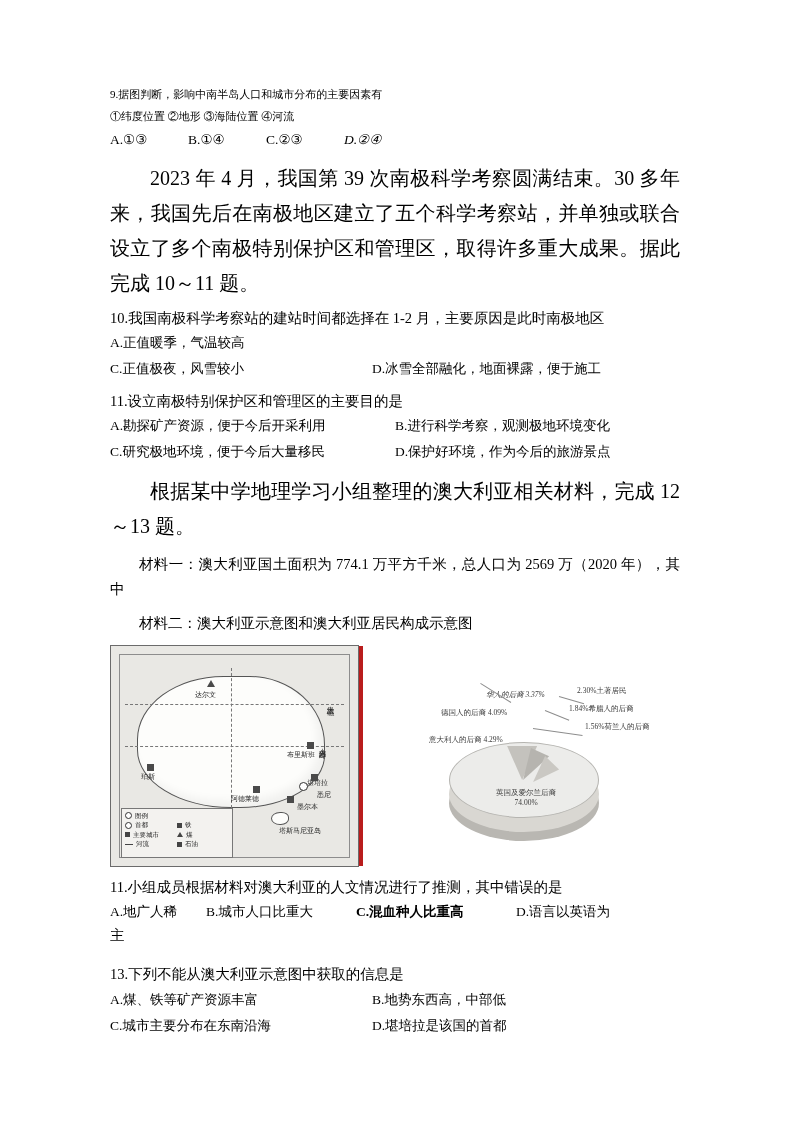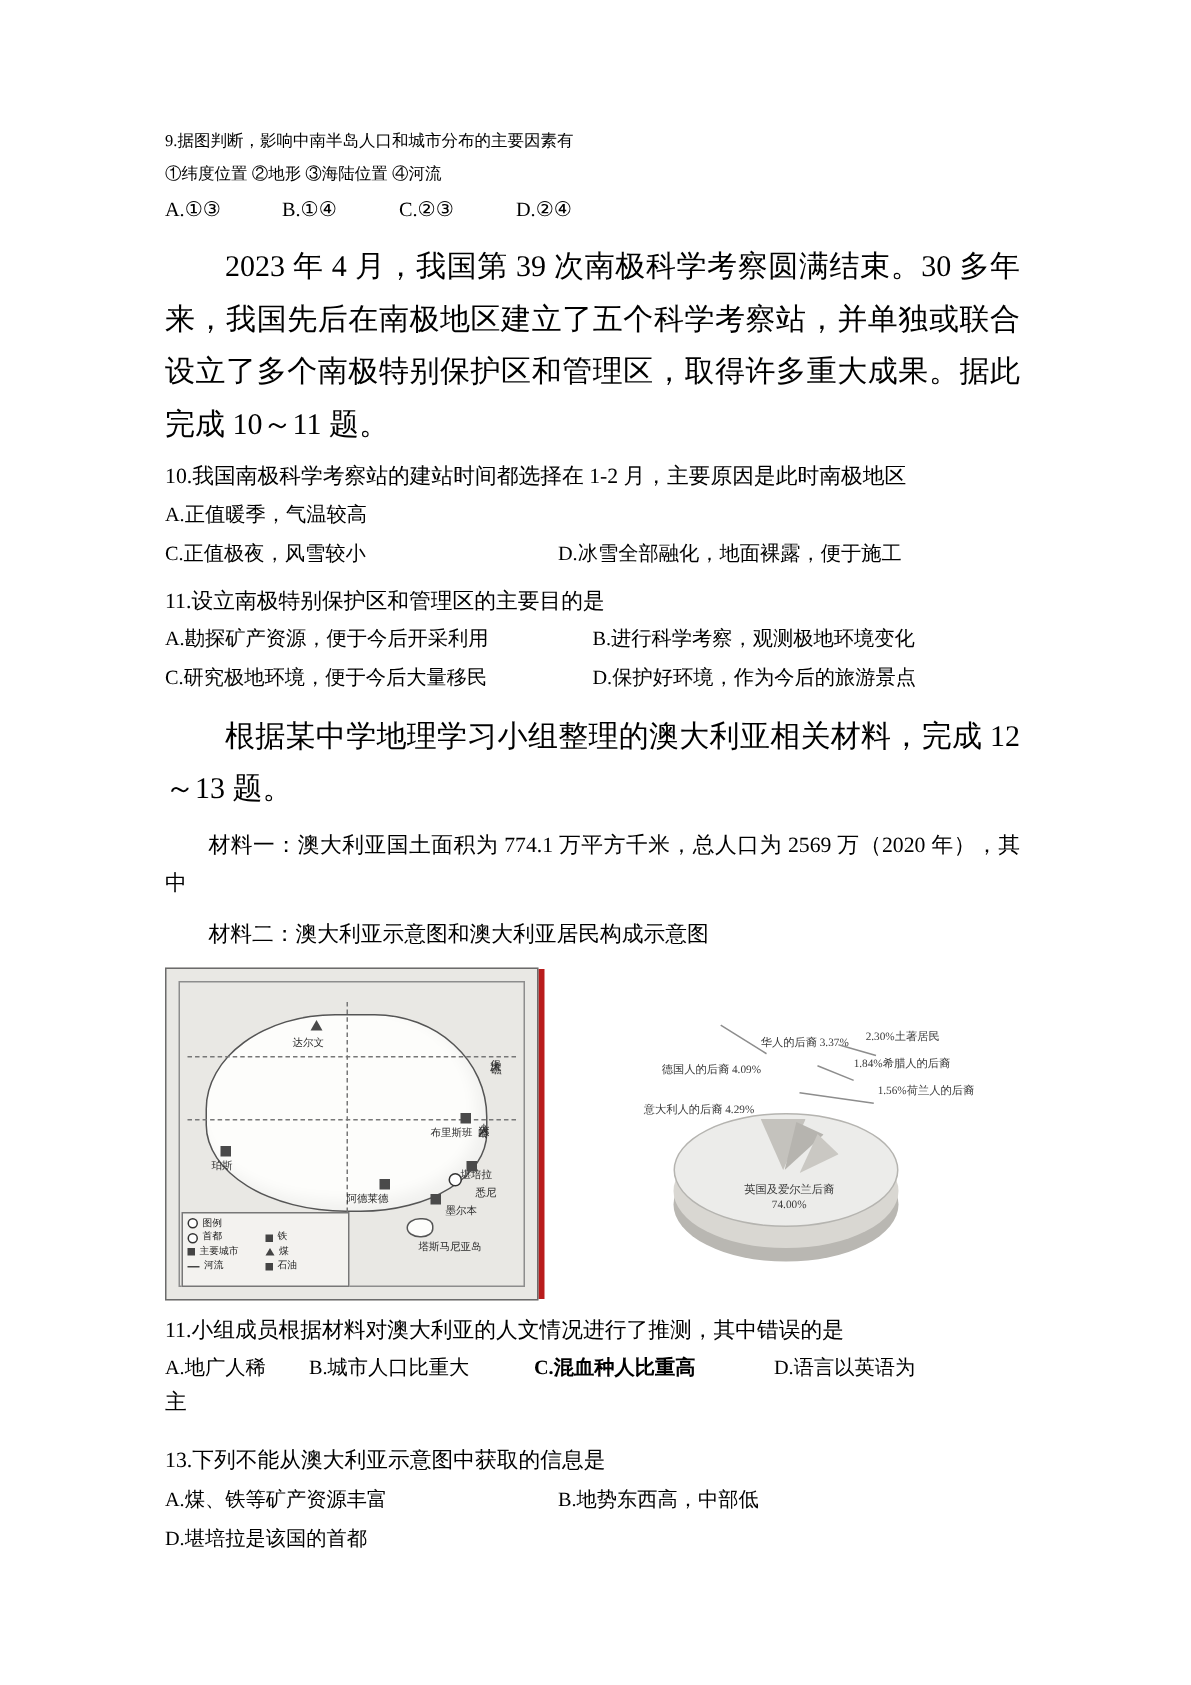--- a/index.html
+++ b/index.html
@@ -38,21 +38,21 @@
     line-height: 1.6;
     margin: 0 0 8px 0;
     display: flex;
   }
   .opts .o {
     white-space: pre;
   }
   .opt-a { width: 78px; }
   .opt-b { width: 78px; }
   .opt-c { width: 78px; }
-  .opt-d { width: 78px; }
+  .opt-d { width: 78px; font-style: italic; }
 
   .opts2 {
     font-size: 13.5px;
     line-height: 1.7;
     margin: 0 0 3px 0;
     display: flex;
   }
   .opts2 .half { width: 262px; }
 
   .opts-wide {
@@ -386,21 +386,21 @@
             <span class="lcell"><span class="lg-tri"></span>煤</span>
           </div>
           <div class="lrow">
             <span class="lcell"><span class="lg-line"></span>河流</span>
             <span class="lcell"><span class="lg-sq"></span>石油</span>
           </div>
         </div>
       </div>
 
       <div class="pie-box">
-        <div class="pie-ann" style="left:144px; top:44px;">华人的后裔 3.37%</div>
+        <div class="pie-ann" style="left:123px; top:44px;font-style:italic;">华人的后裔 3.37%</div>
         <div class="pie-ann" style="left:214px; top:40px;">2.30%土著居民</div>
         <div class="pie-ann" style="left:78px; top:62px;">德国人的后裔 4.09%</div>
         <div class="pie-ann" style="left:206px; top:58px;">1.84%希腊人的后裔</div>
         <div class="pie-ann" style="left:66px; top:89px;">意大利人的后裔 4.29%</div>
         <div class="pie-ann" style="left:222px; top:76px;">1.56%荷兰人的后裔</div>
 
         <div class="leader" style="left:196px; top:50px; width:26px; transform:rotate(16deg);"></div>
         <div class="leader" style="left:182px; top:64px; width:26px; transform:rotate(22deg);"></div>
         <div class="leader" style="left:170px; top:82px; width:50px; transform:rotate(8deg);"></div>
         <div class="leader" style="left:148px; top:56px; width:36px; transform:rotate(-148deg);"></div>
@@ -431,17 +431,18 @@
     </div>
 
     <div class="spacer-sm"></div>
 
     <div class="q-sub" style="margin-top:10px;">13.下列不能从澳大利亚示意图中获取的信息是</div>
     <div class="opts2">
       <span class="half">A.煤、铁等矿产资源丰富</span>
       <span class="half">B.地势东西高，中部低</span>
     </div>
     <div class="opts2">
+      <span class="half">C.城市主要分布在东南沿海</span>
       <span class="half">D.堪培拉是该国的首都</span>
     </div>
 
   </div>
 </div>
 
 </body></html>

